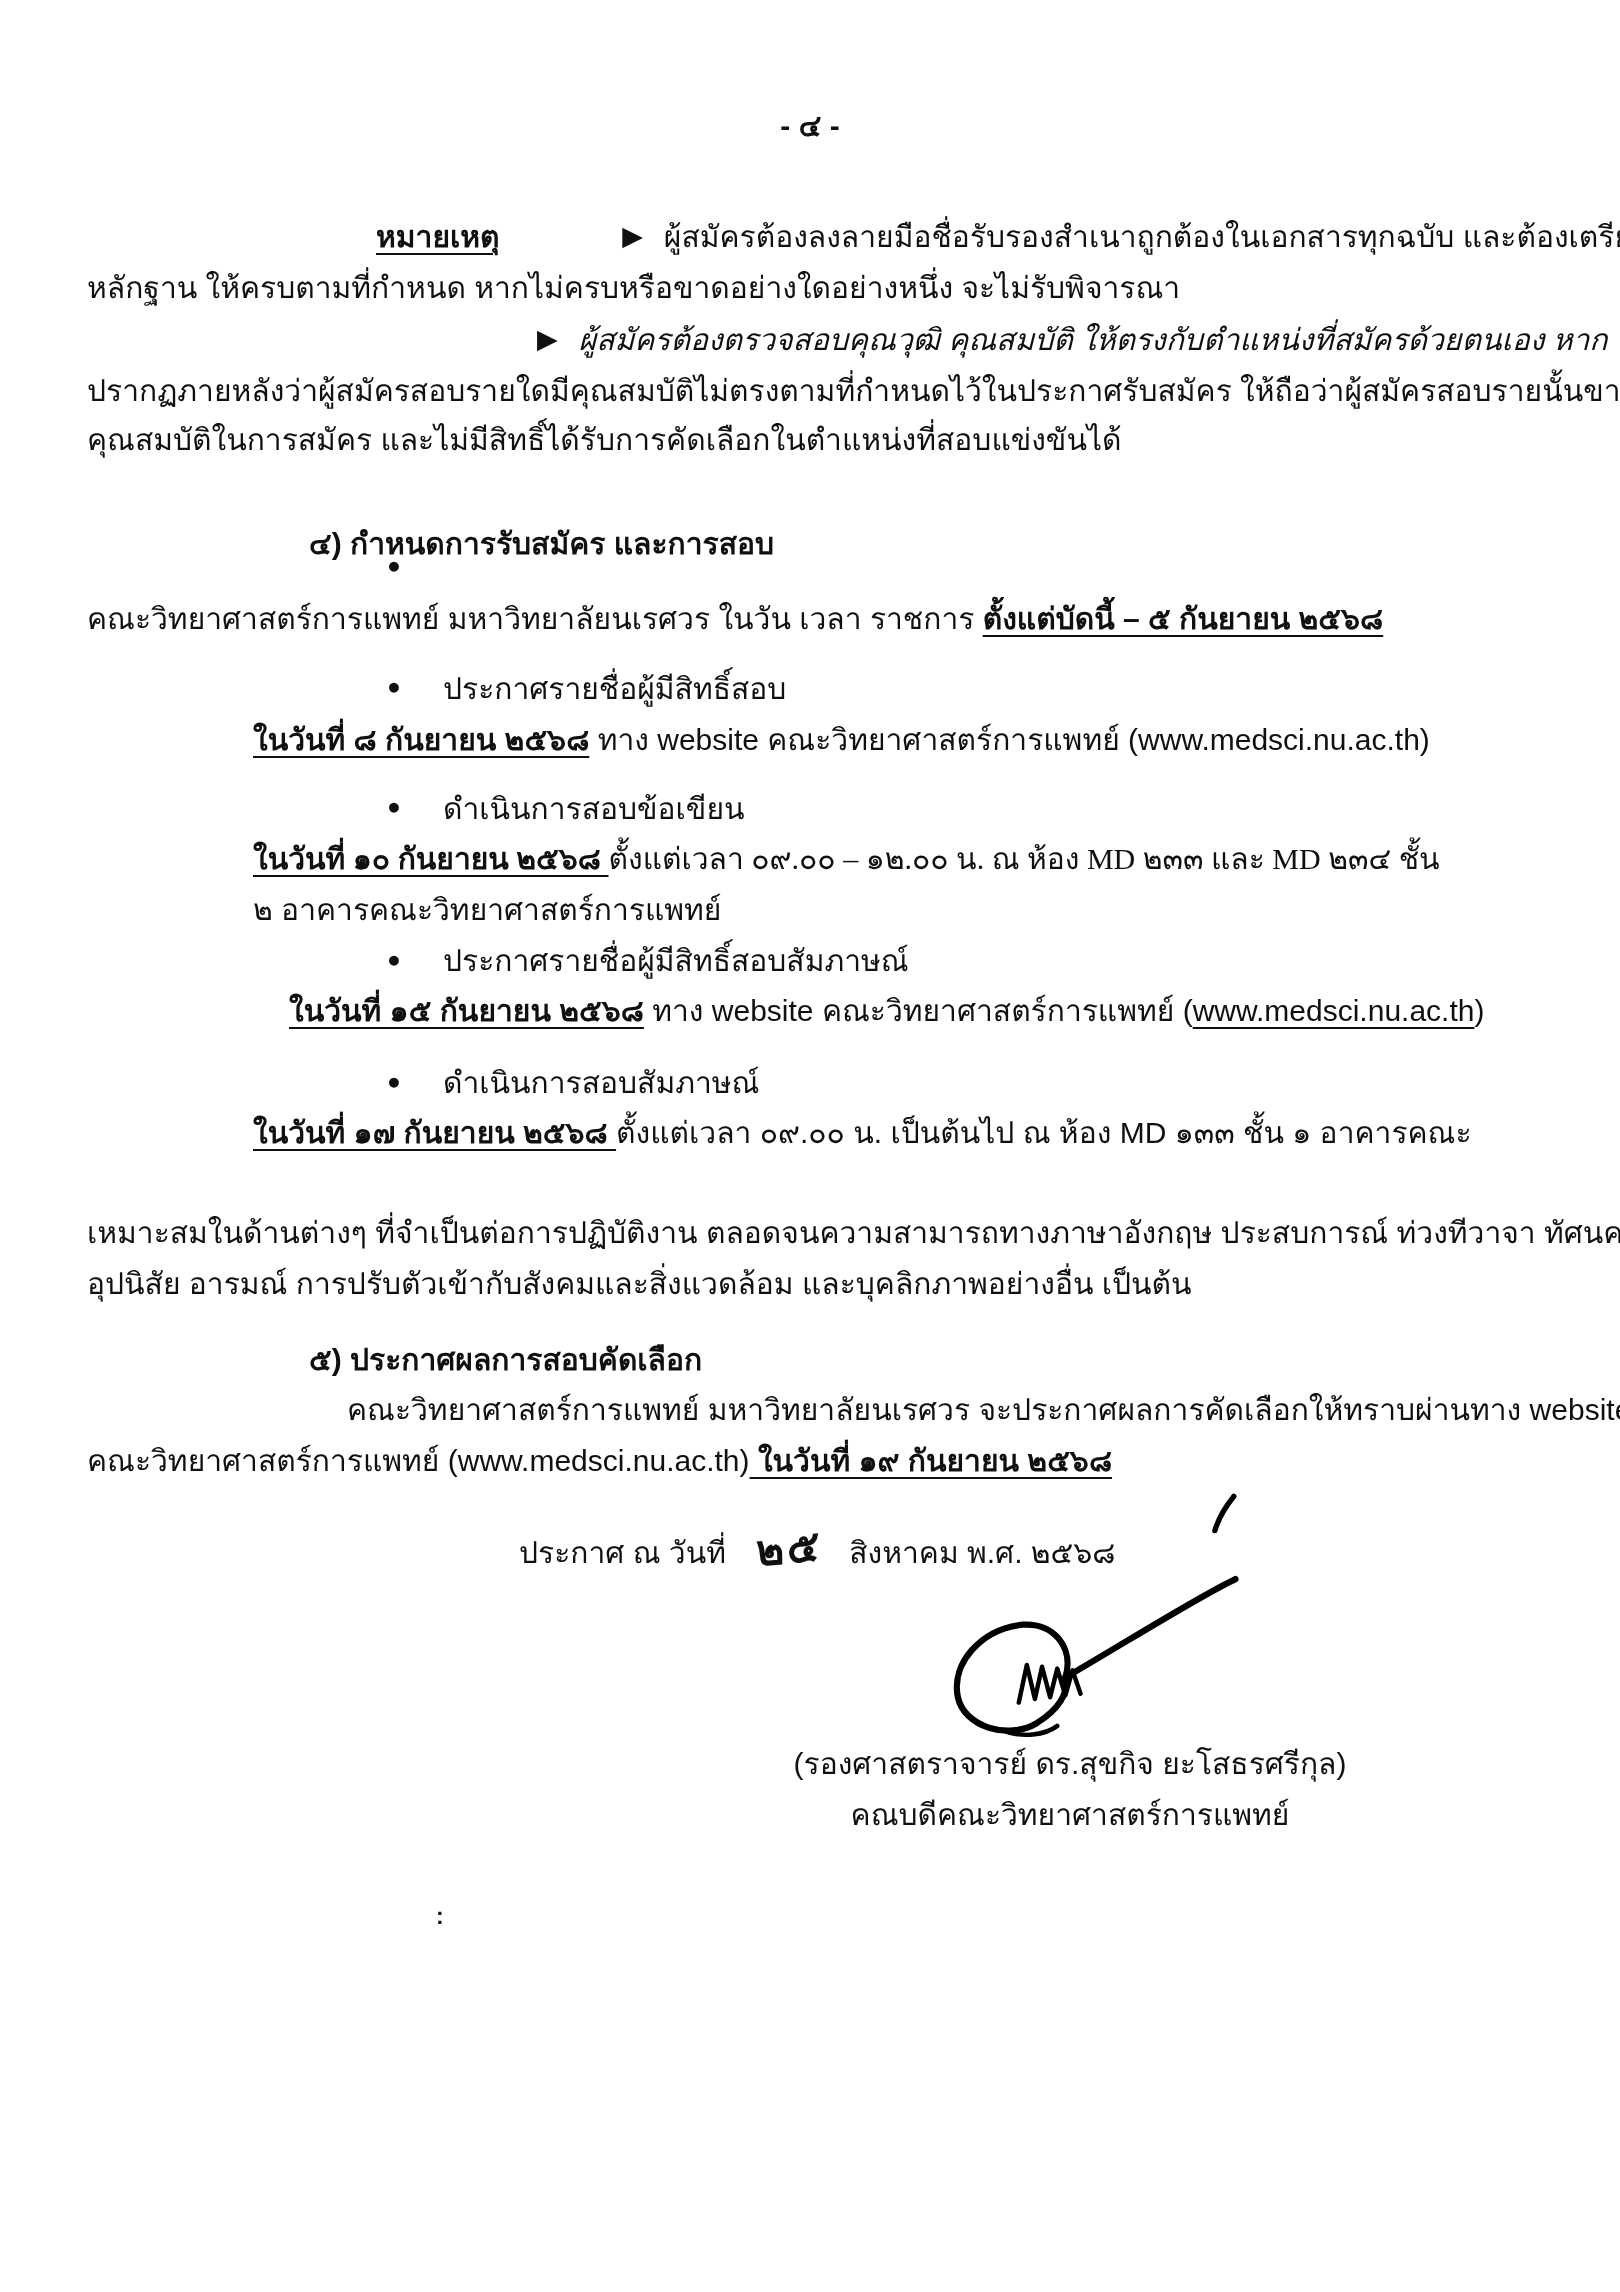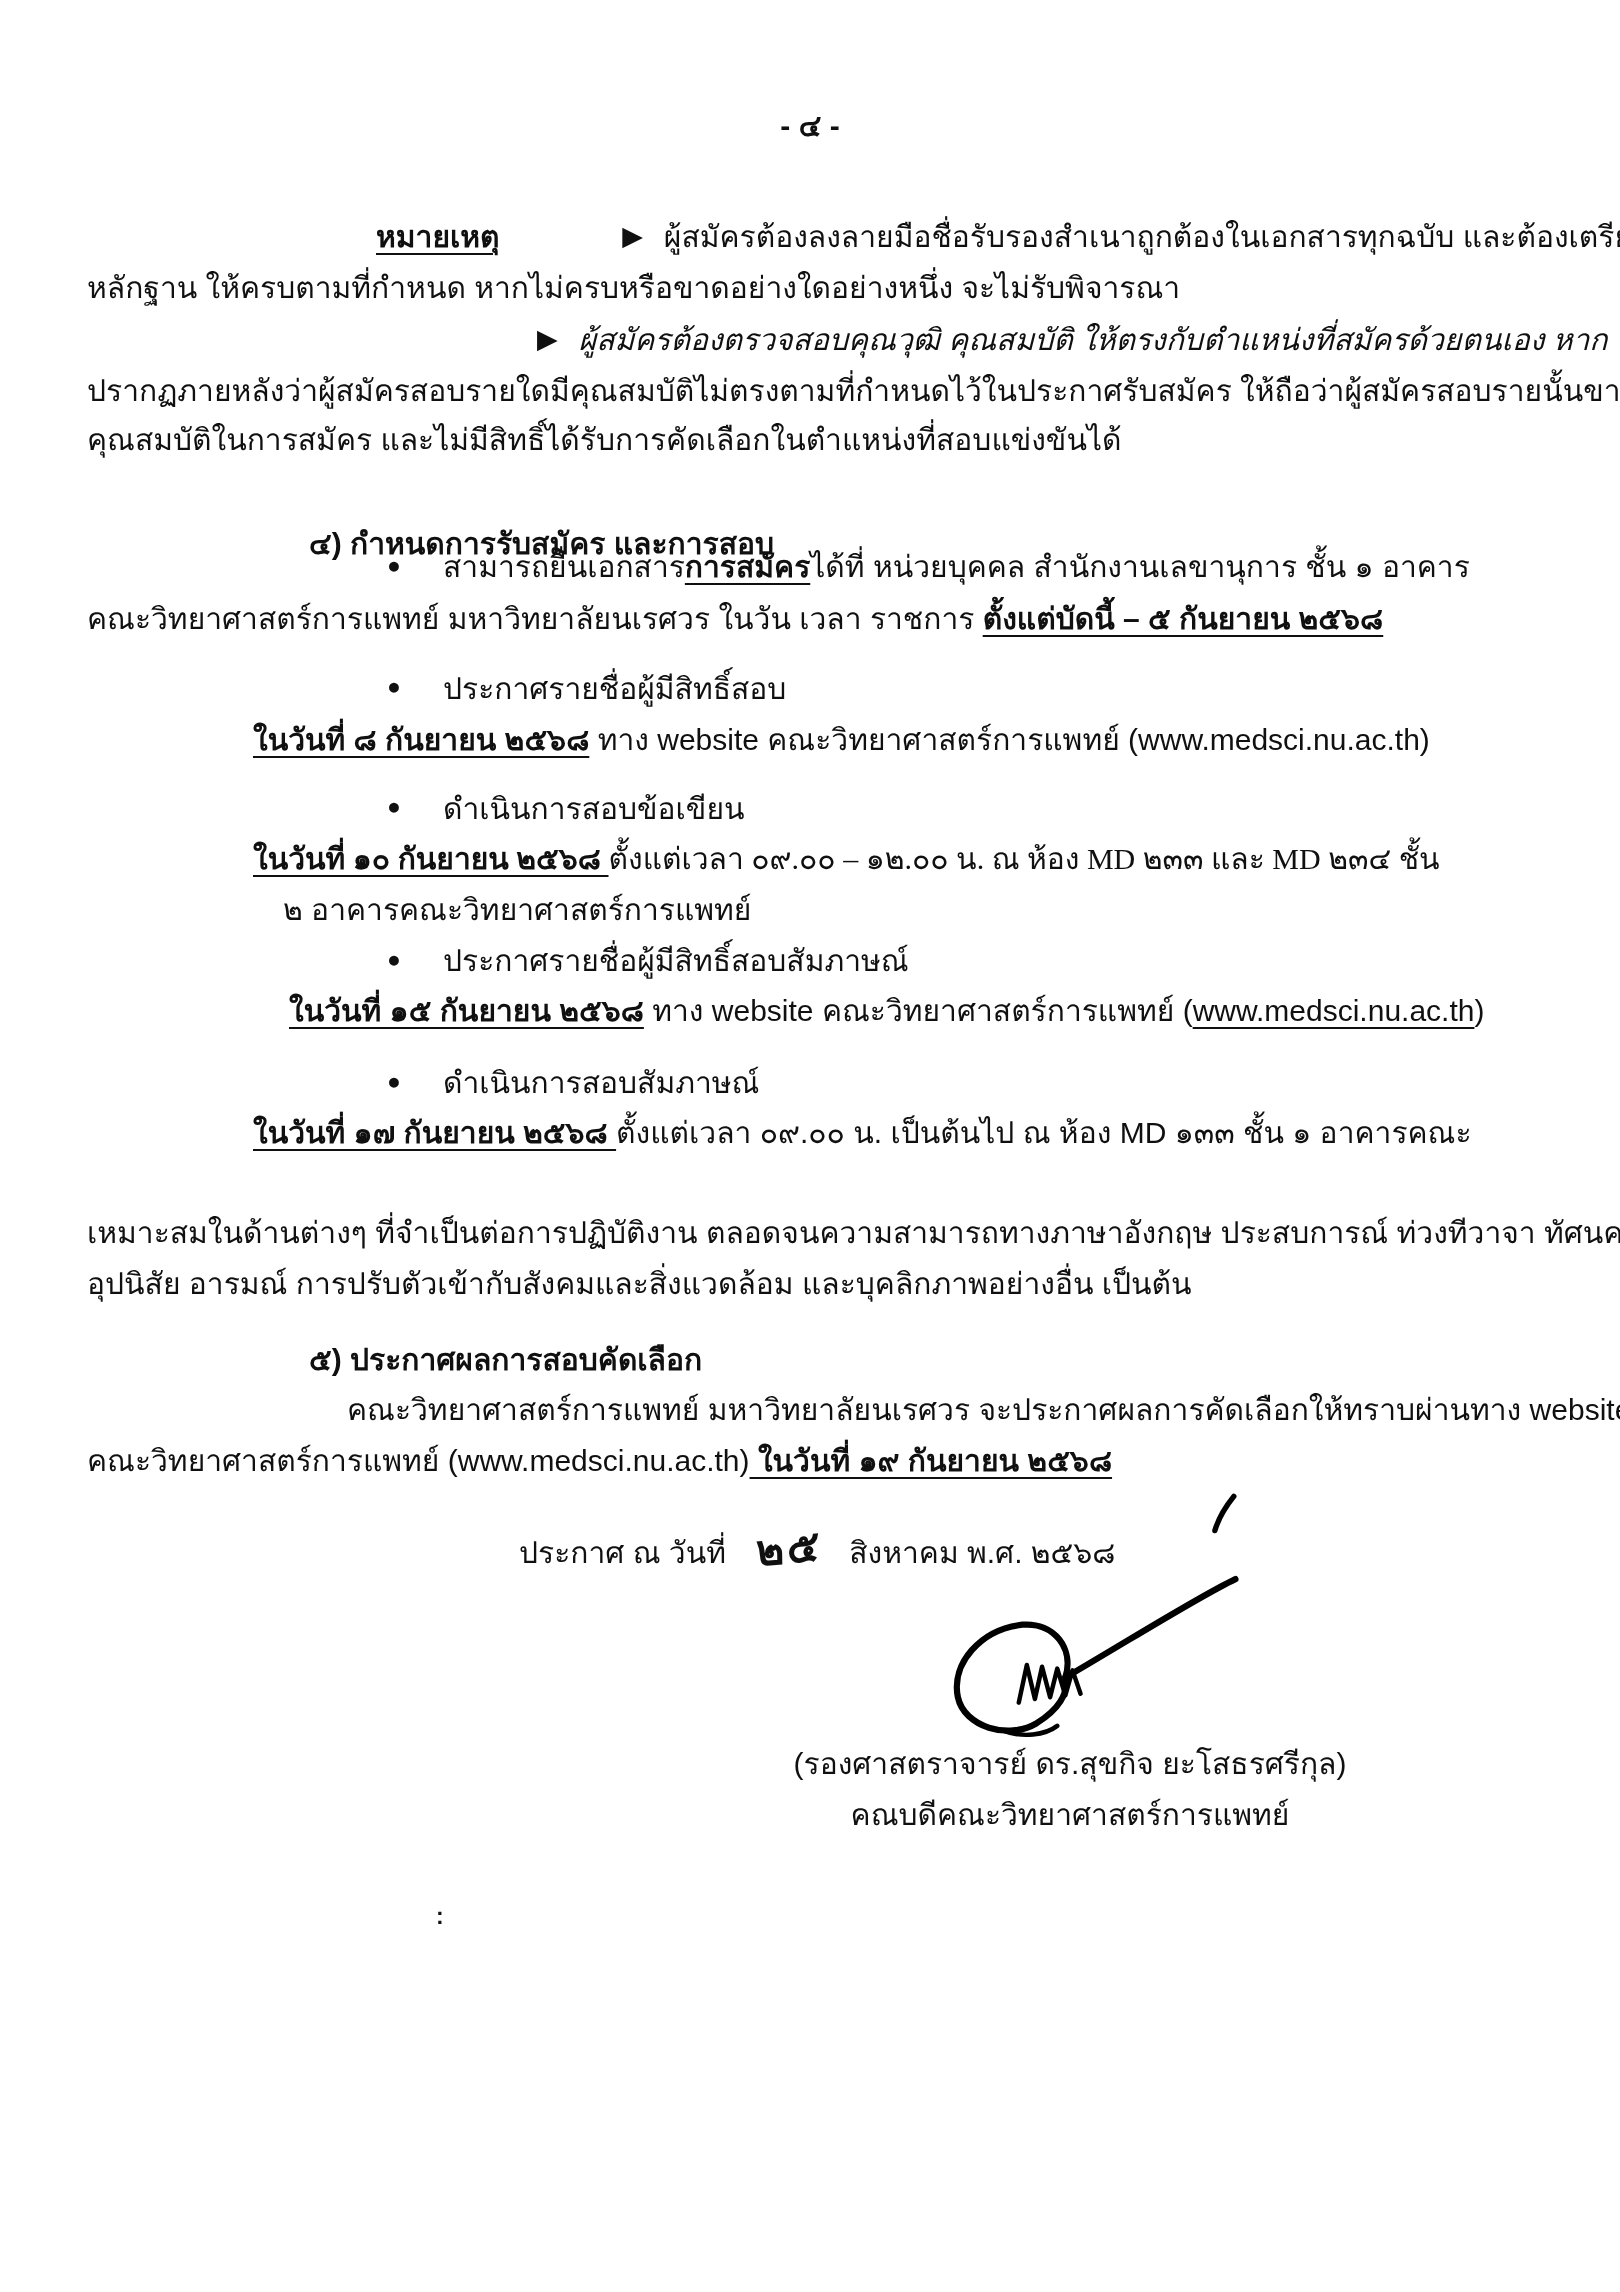--- a/index.html
+++ b/index.html
@@ -63,39 +63,36 @@
   <div class="t" style="left:537px; top:321px;font-style:italic;">
     <span class="tri">▶</span>
     <span>ผู้สมัครต้องตรวจสอบคุณวุฒิ คุณสมบัติ ให้ตรงกับตำแหน่งที่สมัครด้วยตนเอง หาก</span>
   </div>
   <div class="t" style="left:87px; top:372px;">ปรากฏภายหลังว่าผู้สมัครสอบรายใดมีคุณสมบัติไม่ตรงตามที่กำหนดไว้ในประกาศรับสมัคร ให้ถือว่าผู้สมัครสอบรายนั้นขาด</div>
   <div class="t" style="left:87px; top:421px;">คุณสมบัติในการสมัคร และไม่มีสิทธิ์ได้รับการคัดเลือกในตำแหน่งที่สอบแข่งขันได้</div>
 
   <div class="t b" style="left:309px; top:497px;margin-top:28px;">๔) กำหนดการรับสมัคร และการสอบ</div>
 
   <span class="dot" style="left:387px; top:552px;">●</span>
-  <div class="t" style="left:443px; top:548px;">
-    <span>สามารถยื่นเอกสาร</span><span class="b u">การสมัคร</span><span>ได้ที่ หน่วยบุคคล สำนักงานเลขานุการ ชั้น ๑ อาคาร</span>
-  </div>
   <div class="t" style="left:87px; top:600px;">
     <span>คณะวิทยาศาสตร์การแพทย์ มหาวิทยาลัยนเรศวร ในวัน เวลา ราชการ </span><span class="b u">ตั้งแต่บัดนี้ – ๕ กันยายน ๒๕๖๘</span>
   </div>
 
   <span class="dot" style="left:387px; top:673px;">●</span>
   <div class="t" style="left:443px; top:670px;">ประกาศรายชื่อผู้มีสิทธิ์สอบ</div>
   <div class="t" style="left:253px; top:721px;">
     <span class="b u">ในวันที่ ๘ กันยายน ๒๕๖๘</span><span> ทาง website คณะวิทยาศาสตร์การแพทย์ (www.medsci.nu.ac.th)</span>
   </div>
 
   <span class="dot" style="left:387px; top:793px;">●</span>
   <div class="t" style="left:443px; top:790px;">ดำเนินการสอบข้อเขียน</div>
   <div class="t" style="left:253px; top:840px;font-family:Liberation Serif, serif;">
     <span class="b u">ในวันที่ ๑๐ กันยายน ๒๕๖๘ </span><span>ตั้งแต่เวลา ๐๙.๐๐ – ๑๒.๐๐ น. ณ ห้อง MD ๒๓๓ และ MD ๒๓๔ ชั้น</span>
   </div>
-  <div class="t" style="left:253px; top:891px;margin-left:30px;">๒ อาคารคณะวิทยาศาสตร์การแพทย์</div>
+  <div class="t" style="left:253px; top:891px;">๒ อาคารคณะวิทยาศาสตร์การแพทย์</div>
 
   <span class="dot" style="left:387px; top:946px;">●</span>
   <div class="t" style="left:443px; top:942px;">ประกาศรายชื่อผู้มีสิทธิ์สอบสัมภาษณ์</div>
   <div class="t" style="left:253px; top:992px;margin-left:36px;">
     <span class="b u">ในวันที่ ๑๕ กันยายน ๒๕๖๘</span><span> ทาง website คณะวิทยาศาสตร์การแพทย์ (</span><span class="u">www.medsci.nu.ac.th</span><span>)</span>
   </div>
 
   <span class="dot" style="left:387px; top:1068px;">●</span>
   <div class="t" style="left:443px; top:1064px;">ดำเนินการสอบสัมภาษณ์</div>
   <div class="t" style="left:253px; top:1114px;">

